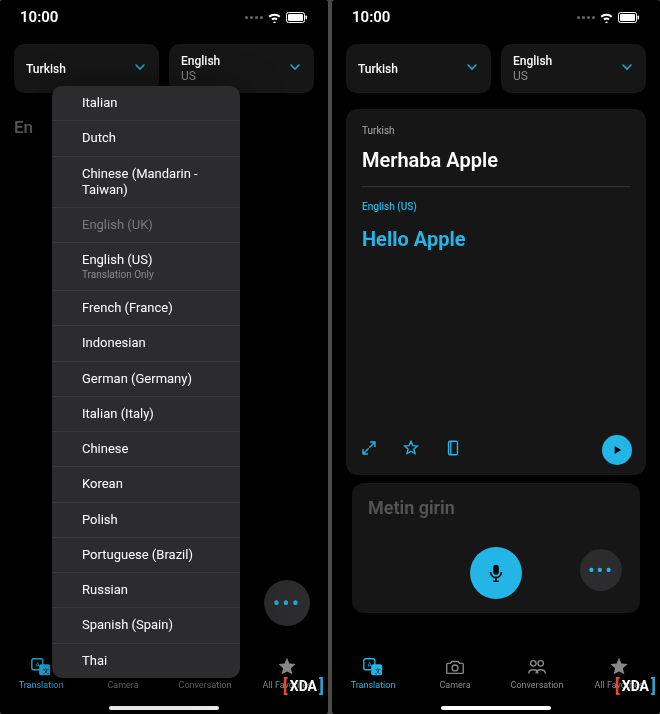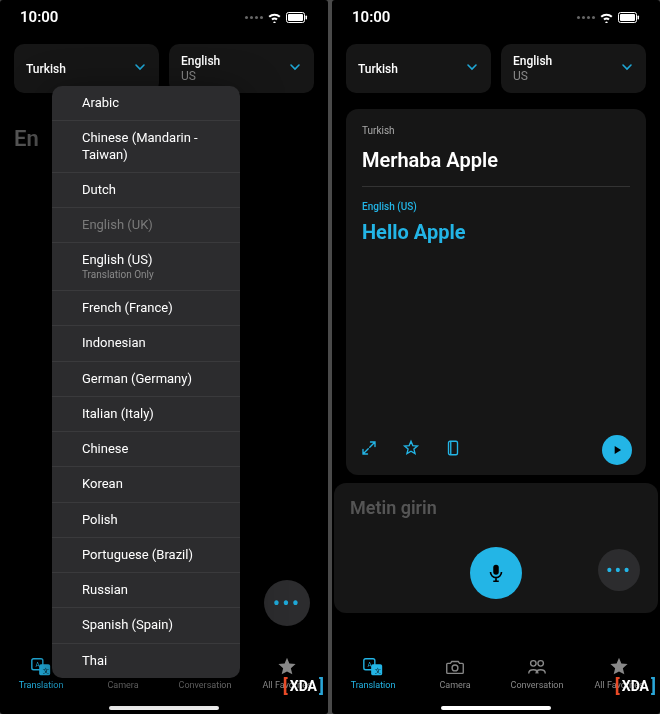--- a/index.html
+++ b/index.html
@@ -47,22 +47,22 @@
     align-items: center;
     justify-content: space-between;
     cursor: pointer;
   }
   .lang-btn .labels { display:flex; flex-direction:column; }
   .lang-btn .main { color:#fff; font-size:12px; font-weight:500; }
   .lang-btn .sub { color:#888; font-size:12px; margin-top:1px; }
   .chevron { color:#1ea7d6; }
   .enter-text-bg {
     position: absolute;
-    top: 126px; left: 14px;
-    color: #555; font-size: 22px; font-weight: 600;
+    top: 117px; left: 14px;
+    color: #555; font-size: 17px; font-weight: 600;
   }
   .dropdown {
     position: absolute;
     top: 86px;
     left: 52px;
     width: 188px;
     background: #2c2c2e;
     border-radius: 10px;
     overflow: hidden;
     box-shadow: 0 10px 40px rgba(0,0,0,0.6);
@@ -127,34 +127,34 @@
     background:#161616;
     border-radius:12px;
     padding:16px 16px 12px;
     height: 366px;
     position:relative;
   }
   .src-label { color:#aaa; font-size:10px; }
   .src-text { color:#fff; font-size:20px; font-weight:600; margin-top:12px; }
   .divider { border:none; border-top:1px solid #333; margin:14px 0; }
   .tgt-label { color:#23b5e6; font-size:10px; font-weight:500; }
-  .tgt-text { color:#23b5e6; font-size:20px; font-weight:700; margin-top:8px; }
+  .tgt-text { color:#23b5e6; font-size:20px; font-weight:700; margin-top:15px; }
   .card-actions {
     position:absolute; left:14px; bottom:14px;
     display:flex; gap:24px; color:#23b5e6;
   }
   .card-actions span { cursor:pointer; }
   .play-btn {
     position:absolute; right:14px; bottom:10px;
     width:30px; height:30px; border-radius:50%;
     background:#23b5e6; display:flex; align-items:center; justify-content:center;
     cursor:pointer;
   }
   .input-card {
-    margin: 6px 2px 0;
+    margin: 6px 20px 0;
     background:#161616;
     border-radius:12px;
     padding:14px 16px 24px;
     position:relative;
     height:130px;
   }
   .input-placeholder { color:#555; font-size:18px; font-weight:600; }
   .mic-btn {
     position:absolute; left:50%; bottom:14px; transform:translateX(-50%);
     width:52px; height:52px; border-radius:50%;
@@ -215,27 +215,27 @@
             <path d="M3 5l4 4 4-4" stroke="currentColor" stroke-width="1.6" fill="none" stroke-linecap="round"></path>
           </svg>
       </span>
     </div>
   </div>
 
   <div class="enter-text-bg">En</div>
 
   <div class="dropdown" id="dropdown">
       <div class="dd-item">
-        <div>Arabic</div>
+        <div>Italian</div>
+      </div>
+      <div class="dd-item">
+        <div>Dutch</div>
       </div>
       <div class="dd-item">
         <div>Chinese (Mandarin - Taiwan)</div>
-      </div>
-      <div class="dd-item">
-        <div>Dutch</div>
       </div>
       <div class="dd-item muted">
         <div>English (UK)</div>
       </div>
       <div class="dd-item">
         <div>English (US)</div>
         <div class="sub">Translation Only</div>
       </div>
       <div class="dd-item">
         <div>French (France)</div>

